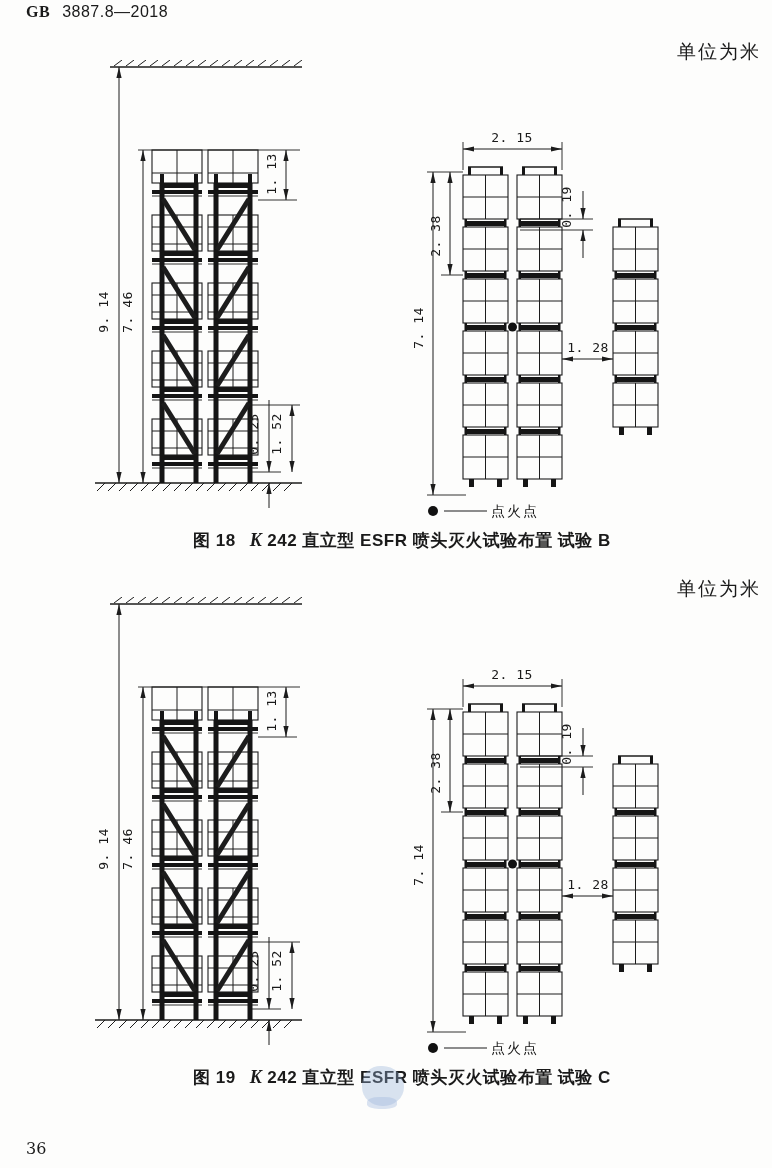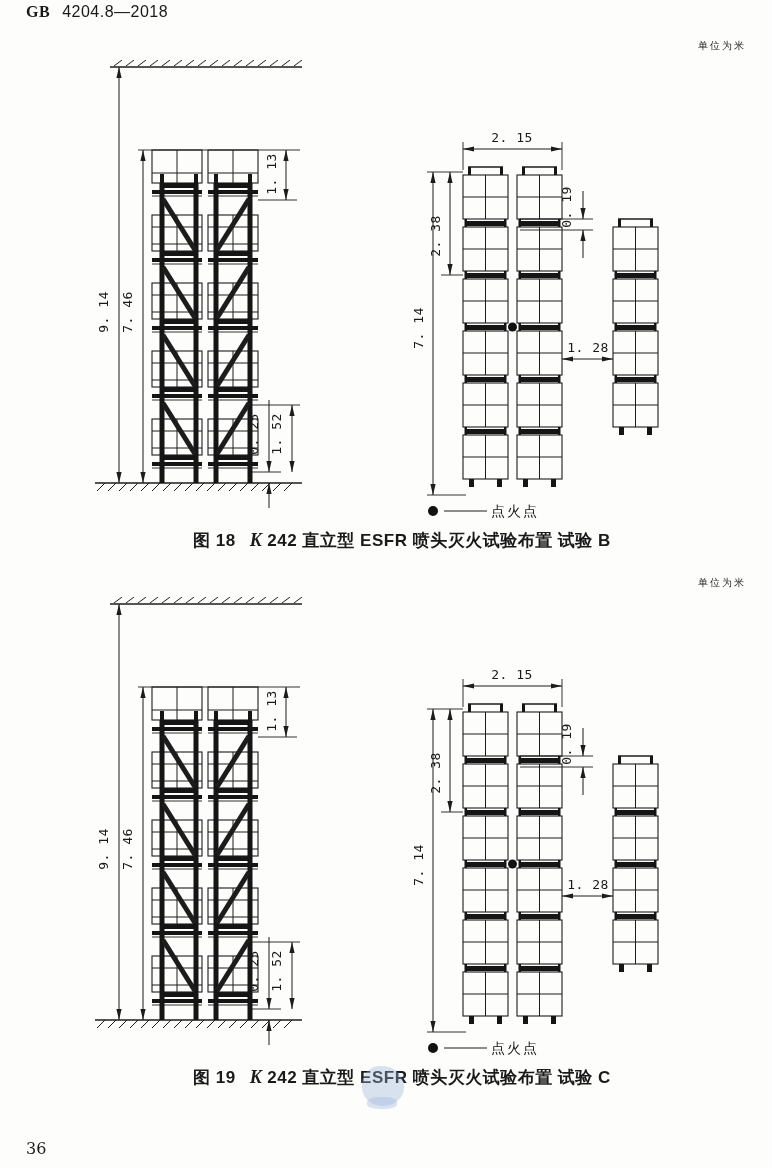--- a/index.html
+++ b/index.html
@@ -1,40 +1,40 @@
 <!DOCTYPE html>
 <html><head>
 <meta charset="utf-8">
 <style>
   html,body{margin:0;padding:0;}
   body{width:772px;height:1168px;background:#fdfdfc;position:relative;overflow:hidden;
        font-family:"Liberation Sans",sans-serif;color:#1a1a1a;}
   .page{position:absolute;inset:0;}
   .header{position:absolute;left:26px;top:3px;font-size:16px;letter-spacing:.5px;white-space:nowrap;}
   .header .gb{font-family:"Liberation Serif",serif;font-weight:700;margin-right:12px;}
-  .unit-note{position:absolute;right:26px;font-size:10px;letter-spacing:2px;white-space:nowrap;}
+  .unit-note{position:absolute;right:11px;font-size:19px;letter-spacing:2px;white-space:nowrap;}
   .fig-svg{position:absolute;left:0;}
   .caption{position:absolute;left:16px;width:100%;text-align:center;font-size:17px;font-weight:700;
            letter-spacing:.5px;white-space:nowrap;}
   .caption .fig-no{margin-right:14px;}
   .caption .kf{font-family:"Liberation Serif",serif;font-style:italic;font-weight:700;margin-right:5px;font-size:18px;}
   .page-num{position:absolute;left:26px;top:1139px;font-size:16px;font-family:"DejaVu Serif",serif;}
   .wm{position:absolute;pointer-events:none;}
   .wm1{left:362px;top:1066px;width:42px;height:40px;background:rgba(150,178,216,.36);border-radius:46% 54% 50% 50%;}
   .wm2{left:367px;top:1097px;width:30px;height:12px;background:rgba(162,186,222,.40);border-radius:40%;}
   text.dim{font-family:"DejaVu Sans Mono","Liberation Mono",monospace;font-size:13px;fill:#1a1a1a;letter-spacing:.5px;}
   text.legend{font-family:"Liberation Sans",sans-serif;font-size:14px;fill:#141414;letter-spacing:2px;}
 </style>
 </head>
 <body>
 
 <div class="page">
 
   <div class="header">
-    <span class="gb">GB</span><span>4204.8—2018</span>
+    <span class="gb">GB</span><span>3887.8—2018</span>
   </div>
 
   <div class="unit-note" style="top:39px">单位为米</div>
   <svg id="fig0" class="fig-svg" style="top:60px" width="772" height="470" viewBox="0 0 772 470">
       <g>
         <line x1="110" y1="7" x2="302" y2="7" stroke="#1c1c1c" stroke-width="1.4"></line>
         <line x1="114" y1="6" x2="122" y2="0" stroke="#1c1c1c" stroke-width="1"></line>
         <line x1="126" y1="6" x2="134" y2="0" stroke="#1c1c1c" stroke-width="1"></line>
         <line x1="138" y1="6" x2="146" y2="0" stroke="#1c1c1c" stroke-width="1"></line>
         <line x1="150" y1="6" x2="158" y2="0" stroke="#1c1c1c" stroke-width="1"></line>

